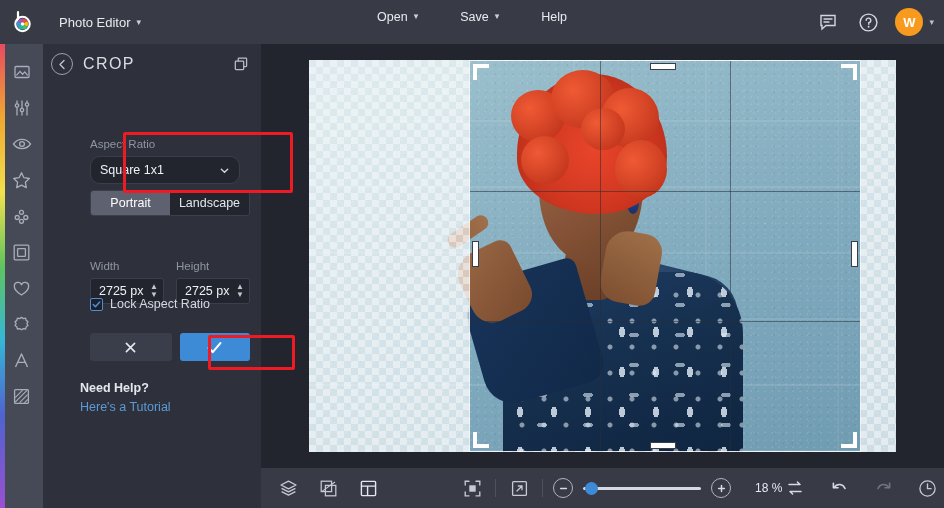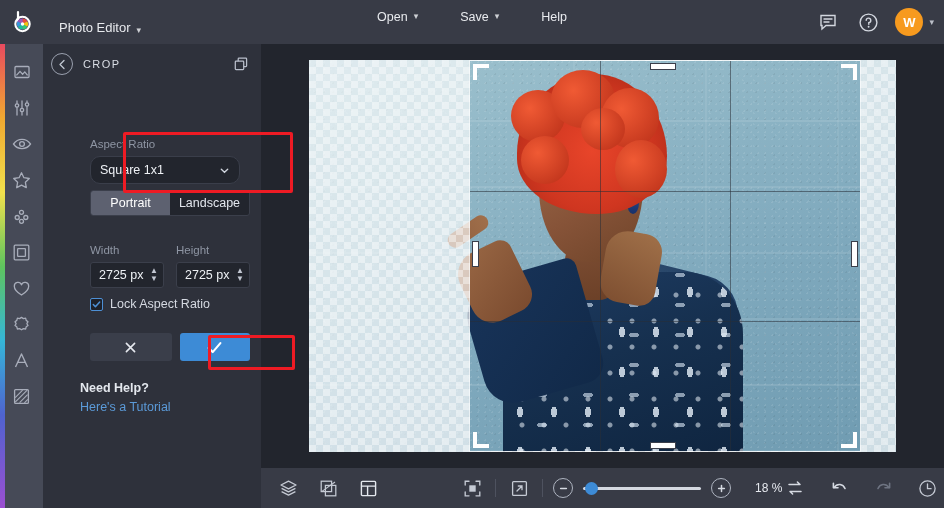--- a/index.html
+++ b/index.html
@@ -22,21 +22,21 @@
     width: 44px; height: 44px;
     display: flex; align-items: center; justify-content: center;
   }
   .logo-svg { display:block; }
   .hdr-btn {
     height: 26px; padding: 0 11px;
     display: flex; align-items: center; gap: 6px;
     color: #e8eaee; font-size: 12.5px;
     border-radius: 3px; cursor: pointer; white-space: nowrap;
   }
-  #app-title { margin-left: 4px; font-size: 13px; align-items: flex-end; }
+  #app-title { margin-left: 4px; font-size: 13px; }
   #hdr-center {
     position: absolute; left: 0; right: 0; top: 0; height: 33px;
     display: flex; align-items: center; justify-content: center; gap: 20px;
     pointer-events: none;
   }
   #hdr-center .hdr-btn { pointer-events: auto; }
   #hdr-right {
     position: absolute; right: 10px; top: 0; height: 44px;
     display: flex; align-items: center; gap: 14px;
   }
@@ -79,21 +79,21 @@
     height: 40px; display: flex; align-items: center;
     padding: 0 12px 0 8px; gap: 10px;
   }
   #back-btn {
     width: 22px; height: 22px; border-radius: 50%;
     border: 1.3px solid #9aa0ae; color: #c2c7d2;
     display: flex; align-items: center; justify-content: center;
     cursor: pointer; flex: none;
   }
   #panel-title {
-    color: #d9dde4; font-size: 11px; letter-spacing: 1.4px; flex: 1;
+    color: #d9dde4; font-size: 16px; letter-spacing: 1.4px; flex: 1;
   }
   #dup-btn { color: #b9bfcb; cursor: pointer; display:flex; }
 
   #panel-body { padding: 0 0 0 0; position: relative; }
 
   .field-label {
     color: #8e95a3; font-size: 11.5px; margin-bottom: 6px;
   }
   .sel-box {
     height: 28px; background: #22252d; border: 1px solid #3a3e4a;
@@ -117,21 +117,21 @@
   #seg {
     display: flex; height: 26px; border-radius: 3px; overflow: hidden;
     border: 1px solid #3b3f4b; background: #22252d;
   }
   .seg-btn {
     flex: 1; display: flex; align-items: center; justify-content: center;
     font-size: 12.5px; color: #e3e7ee; cursor: pointer;
   }
   .seg-btn.active { background: #5d6170; color: #fff; }
 
-  #dims { position: absolute; left: 47px; top: 160px; width: 160px;
+  #dims { position: absolute; left: 47px; top: 176px; width: 160px;
           display: flex; gap: 12px; }
   .dim-col { width: 74px; }
   .num-box {
     height: 26px; background: #22252d; border: 1px solid #3b3f4b;
     border-radius: 3px; display: flex; align-items: center;
     padding: 0 2px 0 8px; cursor: text;
   }
   .num-val { color: #eef1f5; font-size: 12.5px; flex: 1; }
   .stepper {
     width: 14px; height: 22px; display: flex; flex-direction: column;

